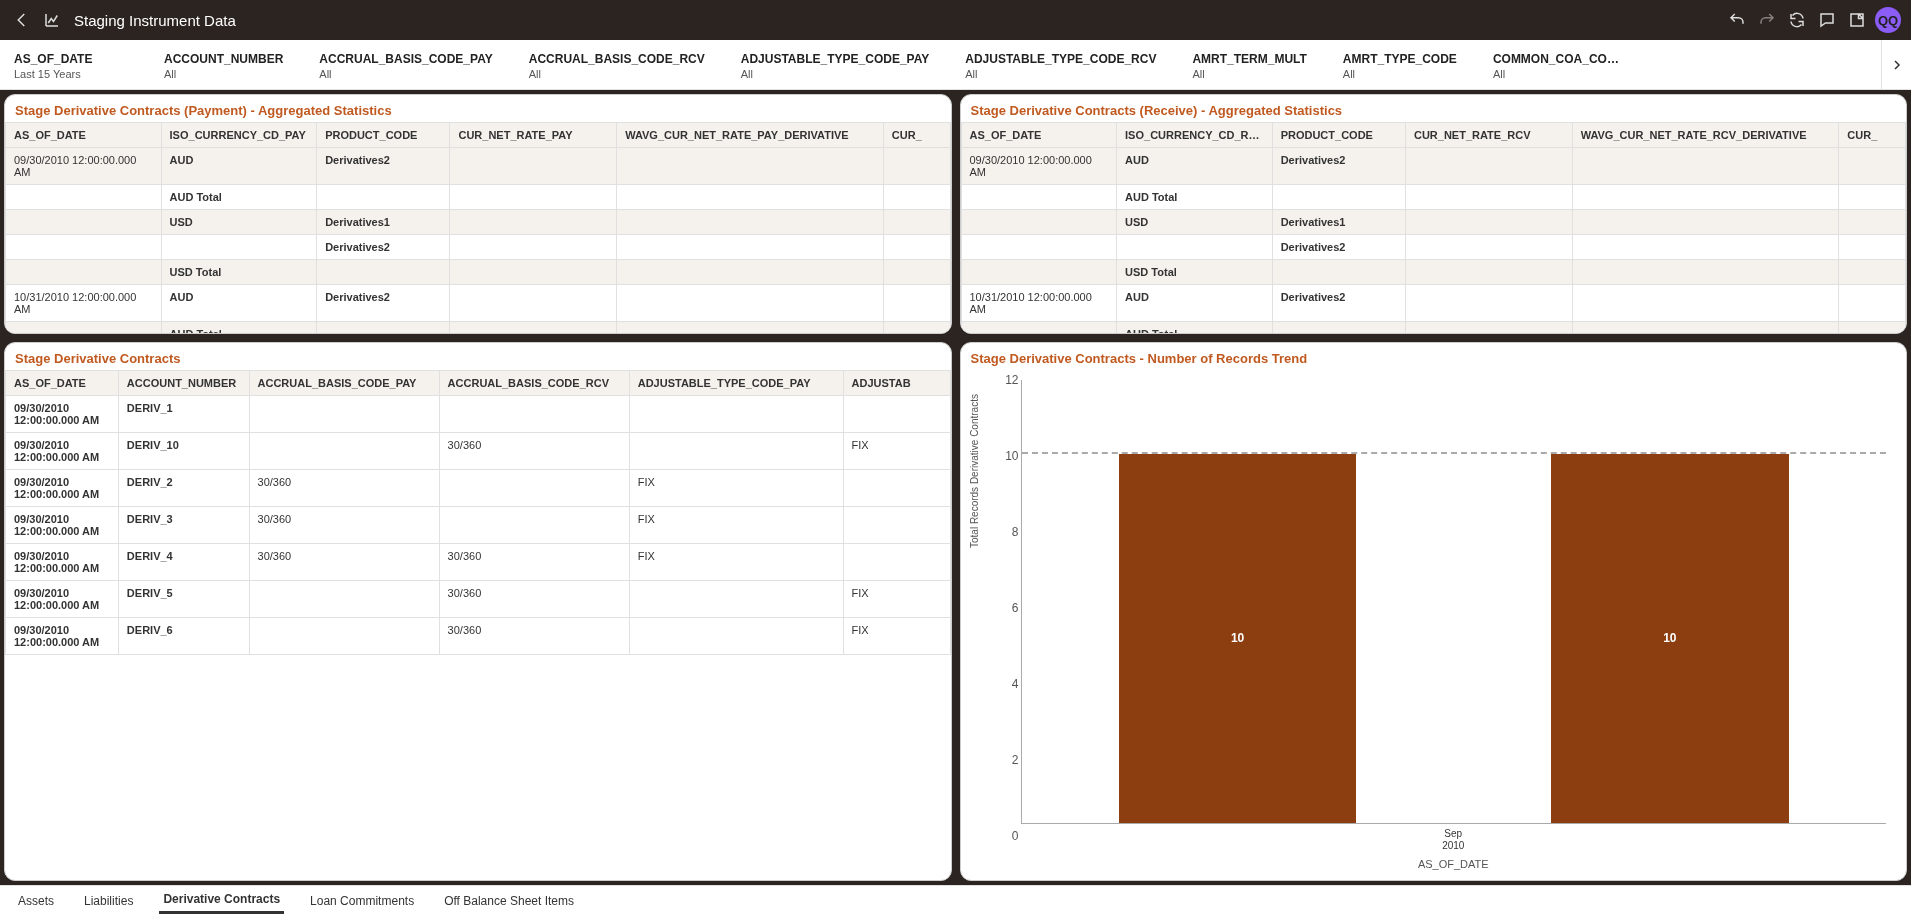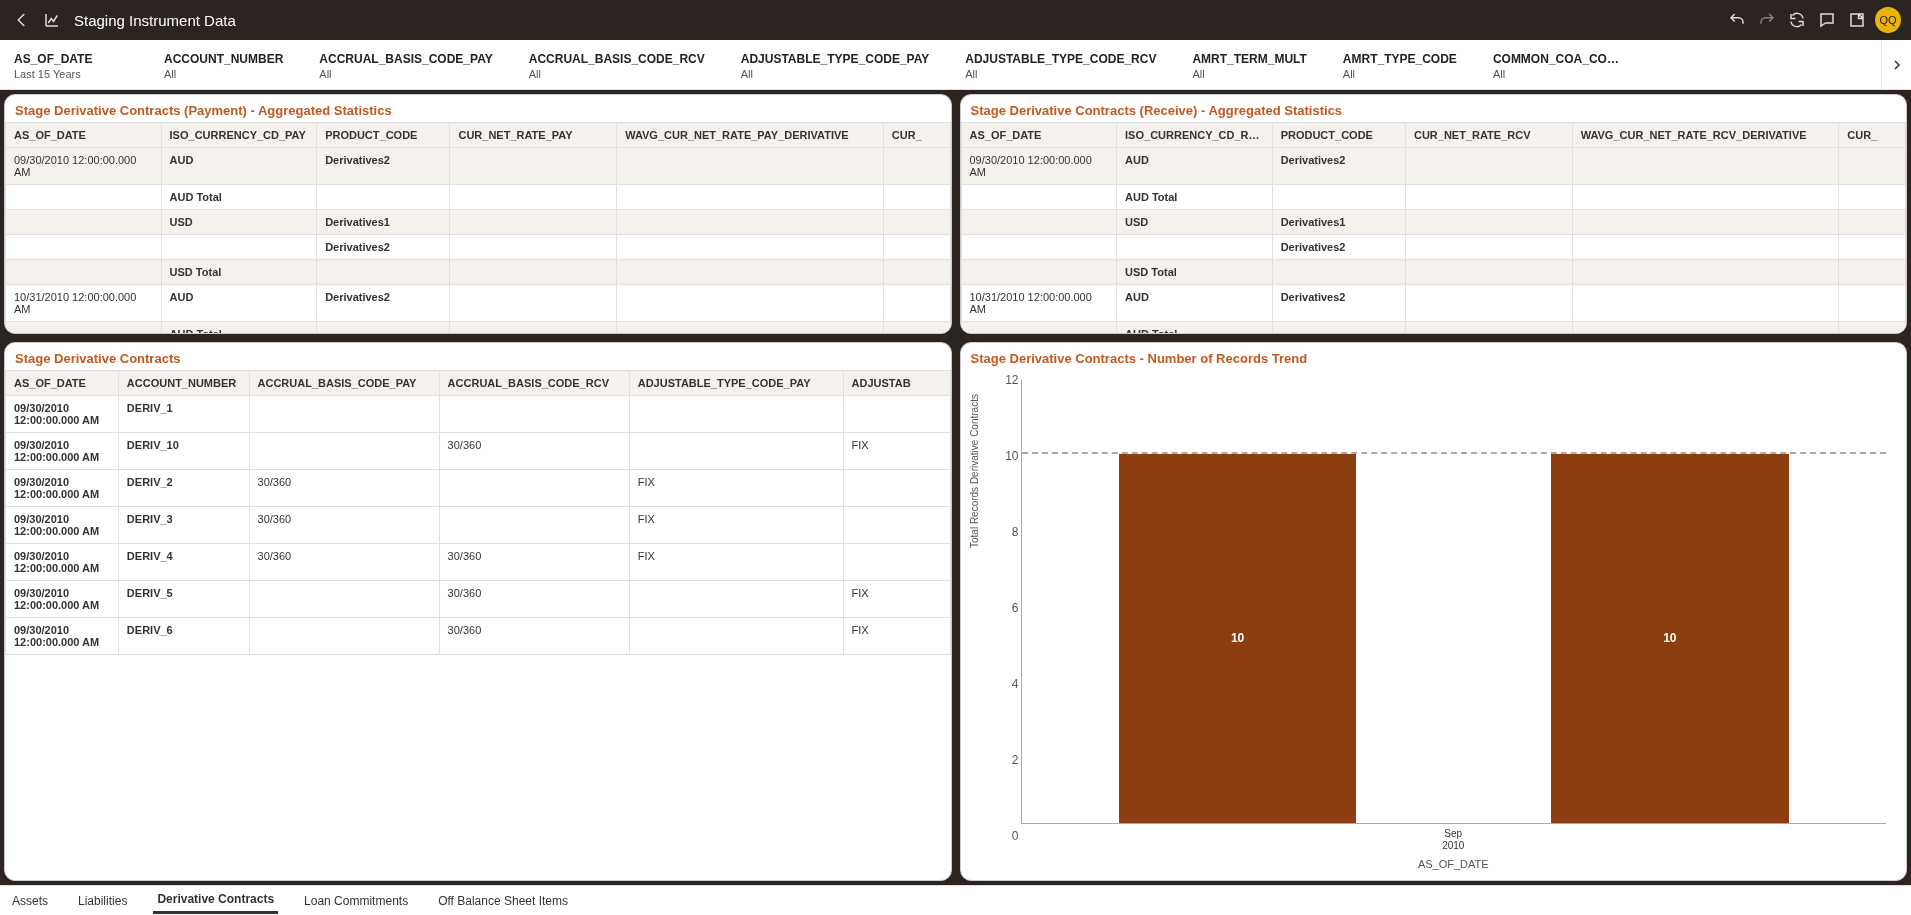--- a/index.html
+++ b/index.html
@@ -16,21 +16,21 @@
   }
   * { box-sizing: border-box; }
   html,body { margin:0; padding:0; height:100%; font-family: Arial, Helvetica, sans-serif; font-size:12px; color:var(--text); background:#f4f4f4; }
   body { display:flex; flex-direction:column; width:1911px; height:915px; overflow:hidden; }
 
   
   .topbar { height:40px; background:var(--bg-dark); color:#eee; display:flex; align-items:center; padding:0 10px; gap:6px; }
   .topbar .title { font-size:15px; font-weight:500; margin-left:4px; flex:1; color:#fff; }
   .topbar .icon-btn { width:24px; height:24px; display:flex; align-items:center; justify-content:center; cursor:pointer; color:#ddd; }
   .topbar svg { width:18px; height:18px; fill:none; stroke:#ddd; stroke-width:2; }
-  .topbar .avatar { width:26px; height:26px; border-radius:50%; background:#eab308; color:#222; display:flex; align-items:center; justify-content:center; font-size:11px; font-weight:normal; }
+  .topbar .avatar { width:26px; height:26px; border-radius:50%; background:#8b5cf6; color:#222; display:flex; align-items:center; justify-content:center; font-size:13px; font-weight:bold; }
 
   
   .filters { height:50px; background:#fff; border-bottom:1px solid var(--border); display:flex; align-items:stretch; padding:0 10px; position:relative; }
   .filter { flex:0 0 auto; min-width:130px; padding:8px 12px 6px 4px; display:flex; flex-direction:column; justify-content:center; cursor:pointer; margin-right:20px; }
   .filter .flabel { font-size:12px; font-weight:600; color:#222; white-space:nowrap; }
   .filter .fval   { font-size:11px; color:#555; margin-top:2px; }
   .filters .scroll-right {
     position:absolute; right:0; top:0; bottom:0; width:30px; background:#fff;
     border-left:1px solid var(--border); display:flex; align-items:center; justify-content:center; cursor:pointer;
   }
@@ -69,21 +69,21 @@
   .chart-ylabels span { position:absolute; right:0; transform:translateY(50%); font-size:12px; color:#555; }
   .chart-bars { position:absolute; left:0; right:0; bottom:0; top:0; display:flex; }
   .chart-barwrap { flex:1; display:flex; align-items:flex-end; justify-content:center; }
   .chart-bar { width:55%; background:var(--bar-color); display:flex; align-items:center; justify-content:center; color:#fff; font-size:12px; font-weight:bold; }
   .chart-dashed { position:absolute; left:0; right:0; border-top:2px dashed #aaa; }
   .chart-xlabels { height:34px; display:flex; }
   .chart-xlabels > div { flex:1; text-align:center; font-size:10px; color:#333; padding-top:4px; line-height:1.2;}
   .chart-xtitle { text-align:center; font-size:11px; color:#555; }
 
   
-  .tabs { height:30px; background:#fff; border-top:1px solid var(--border); display:flex; align-items:center; padding:0 8px; gap:22px; font-size:12px; }
+  .tabs { height:30px; background:#fff; border-top:1px solid var(--border); display:flex; align-items:center; padding:0 14px; gap:22px; font-size:12px; }
   .tabs .tab { padding:5px 4px; cursor:pointer; color:#333; }
   .tabs .tab.active { font-weight:bold; border-bottom:3px solid #333; }
 
   
   .tblwrap::-webkit-scrollbar{width:10px;height:10px}
   .tblwrap::-webkit-scrollbar-thumb{background:#bbb;border-radius:5px}
 </style>
 </head>
 <body>
 

